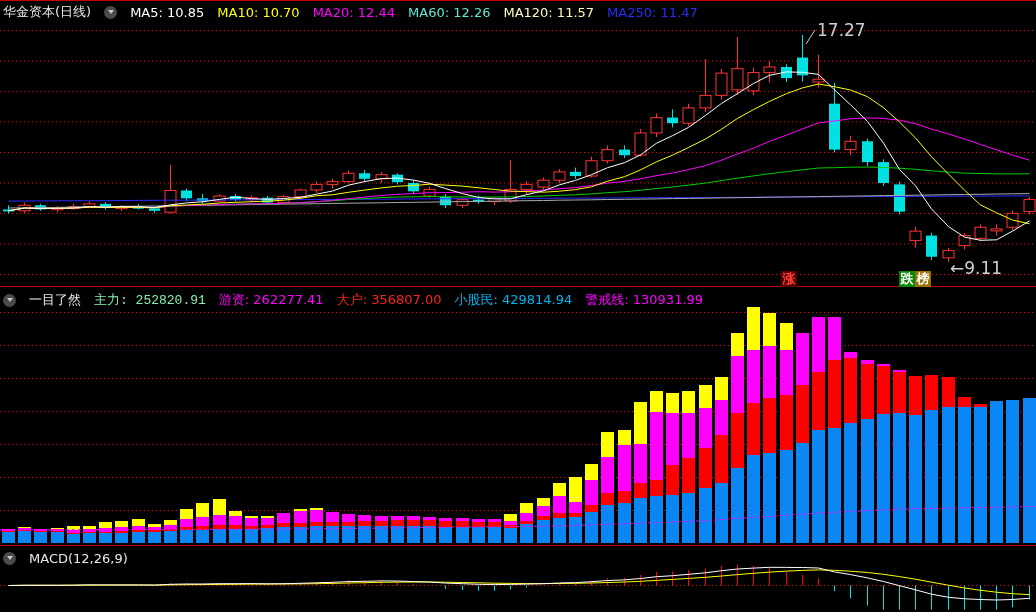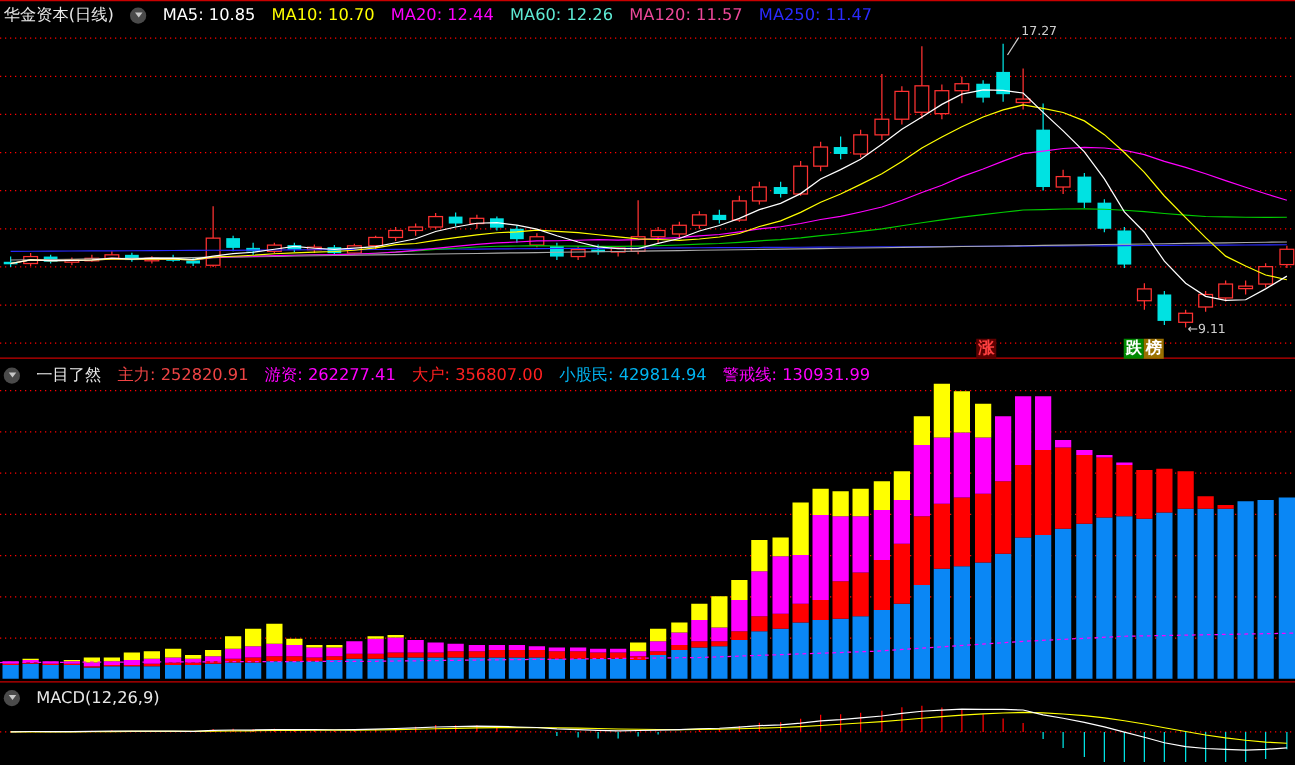--- a/index.html
+++ b/index.html
@@ -9,21 +9,21 @@
     gap:13px;white-space:nowrap;z-index:5;background:transparent;padding-left:3px;}
   .kv{white-space:nowrap;}
   .title{color:#e8e8e8;}
   .ind-name{color:#e8e8e8;}
   .chev{width:13px;height:13px;border-radius:50%;background:#4a4a4a;display:inline-flex;
     align-items:center;justify-content:center;flex:0 0 auto;cursor:pointer;}
   .chev i{display:block;width:0;height:0;border-left:3px solid transparent;
     border-right:3px solid transparent;border-top:4px solid #c8c8c8;}
   .sep{position:absolute;left:0;width:1036px;height:1px;background:#c80000;z-index:4;}
   svg.gfx{position:absolute;left:0;top:0;z-index:1;}
-  .ann{position:absolute;color:#cfcfcf;font-size:10px;z-index:6;text-align:center;}
+  .ann{position:absolute;color:#cfcfcf;font-size:17px;z-index:6;text-align:center;}
   .tag{position:absolute;width:16px;height:16px;text-align:center;line-height:16px;
     font-size:13px;font-weight:bold;z-index:6;cursor:pointer;}
   .tag-zhang{color:#ff4040;background:#5c0000;}
   .tag-die{color:#ffffff;background:#008800;}
   .tag-bang{color:#ffffff;background:#9a7000;}
 </style>
 </head>
 <body>
 
 <div class="screen">
@@ -33,21 +33,21 @@
   <div class="hdr" style="top:2px;">
     <span class="title">华金资本(日线)</span>
     <span class="chev">
         <i></i>
       </span>
     <span style="display:flex;gap:13px;">
         <span class="kv" style="color: rgb(255, 255, 255); text-align: right;">MA5: 10.85</span>
         <span class="kv" style="color: rgb(255, 255, 0);">MA10: 10.70</span>
         <span class="kv" style="color: rgb(255, 0, 255);">MA20: 12.44</span>
         <span class="kv" style="color: #5eead4;">MA60: 12.26</span>
-        <span class="kv" style="color: #ec4899;">MA120: 11.57</span>
+        <span class="kv" style="color: #fef9c3;">MA120: 11.57</span>
         <span class="kv" style="color: rgb(42, 42, 255);">MA250: 11.47</span>
       </span>
   </div>
 
   <svg class="gfx" id="gfx" width="1036" height="612">
       <g>
         <line x1="0" x2="1036" y1="30.5" y2="30.5" stroke="#ff0000" stroke-width="1" stroke-dasharray="1 3"></line>
         <line x1="0" x2="1036" y1="61" y2="61" stroke="#ff0000" stroke-width="1" stroke-dasharray="1 3"></line>
         <line x1="0" x2="1036" y1="91.5" y2="91.5" stroke="#ff0000" stroke-width="1" stroke-dasharray="1 3"></line>
         <line x1="0" x2="1036" y1="122" y2="122" stroke="#ff0000" stroke-width="1" stroke-dasharray="1 3"></line>
@@ -503,21 +503,21 @@
   <span class="tag tag-bang" style="left:915px;top:271px;">榜</span>
 
   <div class="sep" style="top:286px;"></div>
 
   <div class="hdr" style="top:290px;">
     <span class="chev">
         <i></i>
       </span>
     <span class="ind-name">一目了然</span>
     <span style="display:flex;gap:13px;">
-        <span class="kv" style="color: #ef4444;">主力: 252820.91</span>
+        <span class="kv" style="color: #86efac; font-family: Liberation Mono, monospace;">主力: 252820.91</span>
         <span class="kv" style="color: rgb(255, 0, 255);">游资: 262277.41</span>
         <span class="kv" style="color: rgb(255, 32, 32);">大户: 356807.00</span>
         <span class="kv" style="color: rgb(0, 180, 240);">小股民: 429814.94</span>
         <span class="kv" style="color: rgb(255, 0, 255);">警戒线: 130931.99</span>
       </span>
   </div>
 
   <div class="sep" style="top:545px;"></div>
 
   <div class="hdr" style="top:548px;">

